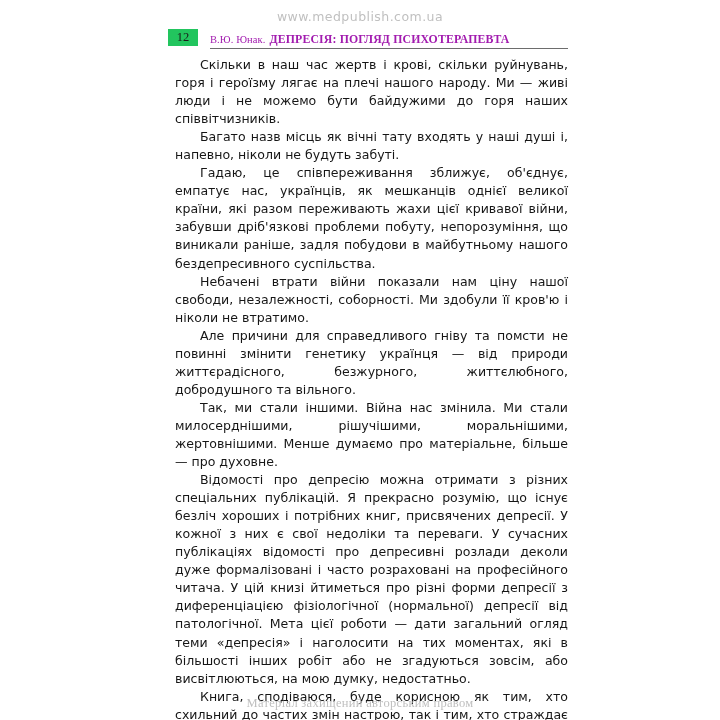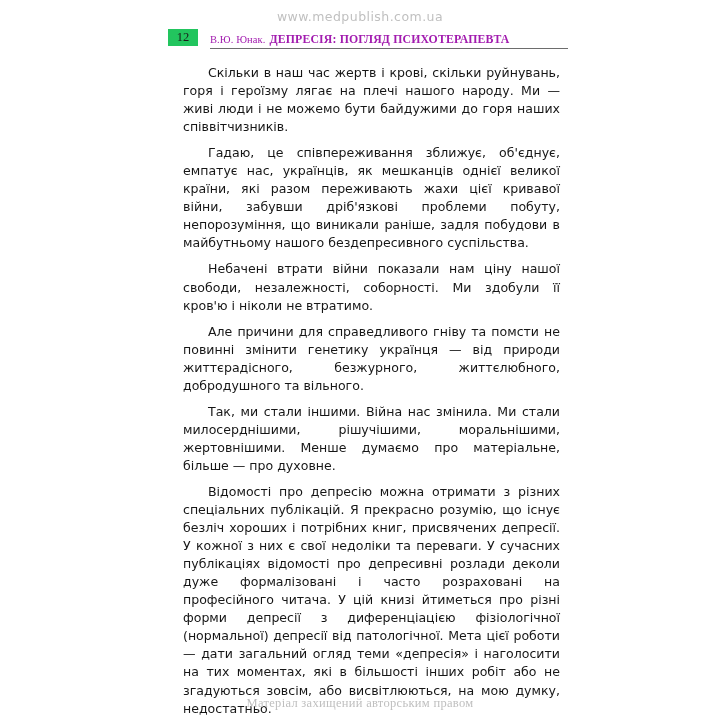--- a/index.html
+++ b/index.html
@@ -102,21 +102,21 @@
     font-size: 12.55px;
     line-height: 18.05px;
     color: #161616;
     text-align: justify;
     text-justify: inter-word;
     -webkit-hyphens: none;
     hyphens: none;
   }
 
   .body-text p {
-    margin: 8px;
+    margin: 0;
     text-indent: 25px;
     text-align: justify;
   }
 
   
   .copyright-watermark {
     position: absolute;
     bottom: 9px;
     left: 0;
     width: 720px;
@@ -140,20 +140,21 @@
     <div class="page-number-box">12</div>
     <div class="running-head-text">
       <span class="author-name">В.Ю. Юнак.</span>
       <span class="book-title">ДЕПРЕСІЯ: ПОГЛЯД ПСИХОТЕРАПЕВТА</span>
     </div>
     <div class="head-rule"></div>
   </div>
 
   <div class="body-text">
     <p>Скільки в наш час жертв і крові, скільки руйнувань, горя і героїзму лягає на плечі нашого народу. Ми — живі люди і не можемо бути байдужими до горя наших співвітчизників.</p>
+    <p>Багато назв місць як вічні тату входять у наші душі і, напевно, ніколи не будуть забуті.</p>
     <p>Гадаю, це співпереживання зближує, об'єднує, емпатує нас, українців, як мешканців однієї великої країни, які разом переживають жахи цієї кривавої війни, забувши дріб'язкові проблеми побуту, непорозуміння, що виникали раніше, задля побудови в майбутньому нашого бездепресивного суспільства.</p>
     <p>Небачені втрати війни показали нам ціну нашої свободи, незалежності, соборності. Ми здобули її кров'ю і ніколи не втратимо.</p>
     <p>Але причини для справедливого гніву та помсти не повинні змінити генетику українця — від природи життєрадісного, безжурного, життєлюбного, добродушного та вільного.</p>
     <p>Так, ми стали іншими. Війна нас змінила. Ми стали милосерднішими, рішучішими, моральнішими, жертовнішими. Менше думаємо про матеріальне, більше — про духовне.</p>
     <p>Відомості про депресію можна отримати з різних спеціальних публікацій. Я прекрасно розумію, що існує безліч хороших і потрібних книг, присвячених депресії. У кожної з них є свої недоліки та переваги. У сучасних публікаціях відомості про депресивні розлади деколи дуже формалізовані і часто розраховані на професійного читача. У цій книзі йтиметься про різні форми депресії з диференціацією фізіологічної (нормальної) депресії від патологічної. Мета цієї роботи — дати загальний огляд теми «депресія» і наголосити на тих моментах, які в більшості інших робіт або не згадуються зовсім, або висвітлюються, на мою думку, недостатньо.</p>
     <p>Книга, сподіваюся, буде корисною як тим, хто схильний до частих змін настрою, так і тим, хто страждає на депресію. Вони зможуть дізнатися про відмінність між нормальною депресією та патологічною, механізми її розвитку, ризики виникнення і чи такий безневинний цей стан, як їм здається на перший погляд. Інші зможуть отримати поради щодо профілактики, лікування цього захворювання.</p>
 
   </div>
 
   <div class="copyright-watermark">Матеріал захищений авторським правом</div>

